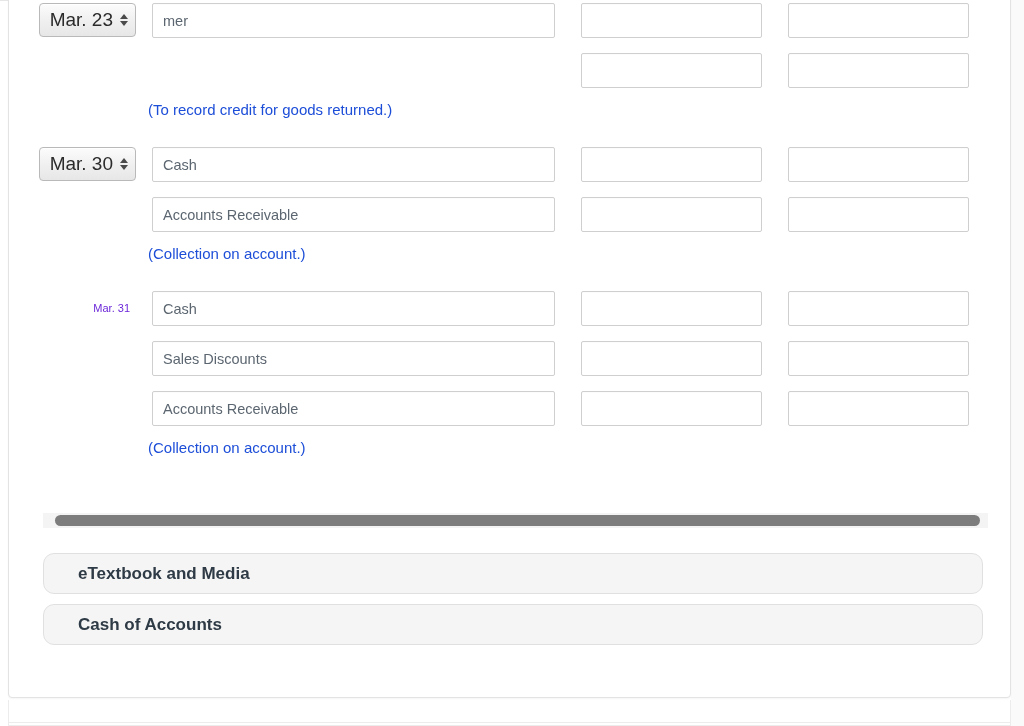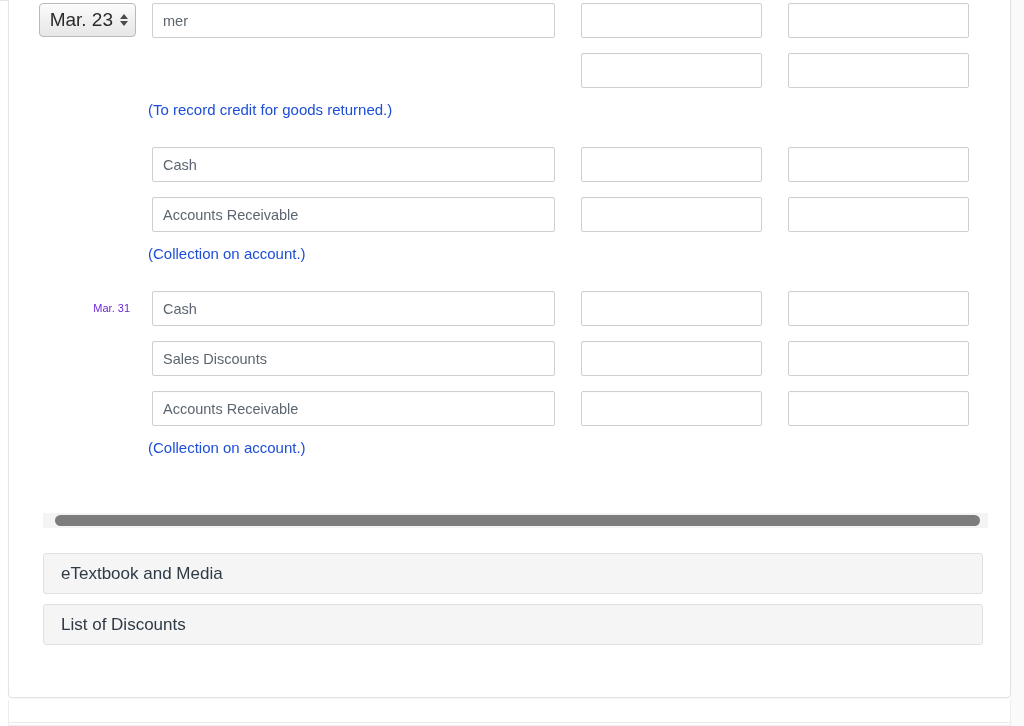--- a/index.html
+++ b/index.html
@@ -179,25 +179,26 @@
   }
 
   
   .accordion {
     position: absolute;
     left: 34px;
     width: 940px;
     height: 41px;
     background: #f5f5f5;
     border: 1px solid #e0e0e0;
-    border-radius: 3px;
+    border-radius: 11px;
     display: flex;
     align-items: center;
-    padding-left: 17px;
+    padding-left: 34px;
     cursor: pointer;
+    font-weight: bold;
   }
   .accordion .acc-label {
     font-size: 17px;
     color: #2e3a45;
     font-family: "Liberation Sans", "DejaVu Sans", sans-serif;
   }
   #acc-etextbook { top: 558px; }
   #acc-accounts  { top: 609px; }
 
   
@@ -265,20 +266,29 @@
           <div class="date-cell"></div>
           <input class="field debit" type="text" value="" style="">
           <input class="field credit" type="text" value="" style="">
         </div>
 
         <div class="explanation-row">
           <div class="explanation">(To record credit for goods returned.)</div>
         </div>
 
         <div class="journal-row">
+          <div class="date-cell">
+            <div class="date-select">
+              <span>Mar. 30</span>
+              <span class="spinner">
+                <i class="up"></i>
+                  <i class="down"></i>
+              </span>
+            </div>
+          </div>
           <input class="field account" type="text" value="Cash" style="">
           <input class="field debit" type="text" value="" style="">
           <input class="field credit" type="text" value="" style="">
         </div>
 
         <div class="journal-row">
           <div class="date-cell"></div>
           <input class="field account" type="text" value="Accounts Receivable" style="">
           <input class="field debit" type="text" value="" style="">
           <input class="field credit" type="text" value="" style="">
@@ -321,21 +331,21 @@
     <div class="hscroll">
       <div class="track"></div>
       <div class="thumb"></div>
     </div>
 
     <div class="accordion" id="acc-etextbook">
       <span class="acc-label">eTextbook and Media</span>
     </div>
 
     <div class="accordion" id="acc-accounts">
-      <span class="acc-label">List of Discounts</span>
+      <span class="acc-label">Cash of Accounts</span>
     </div>
 
   </div>
 
   <div class="below-strip">
     <div class="hairline"></div>
   </div>
 
 </div>
 

